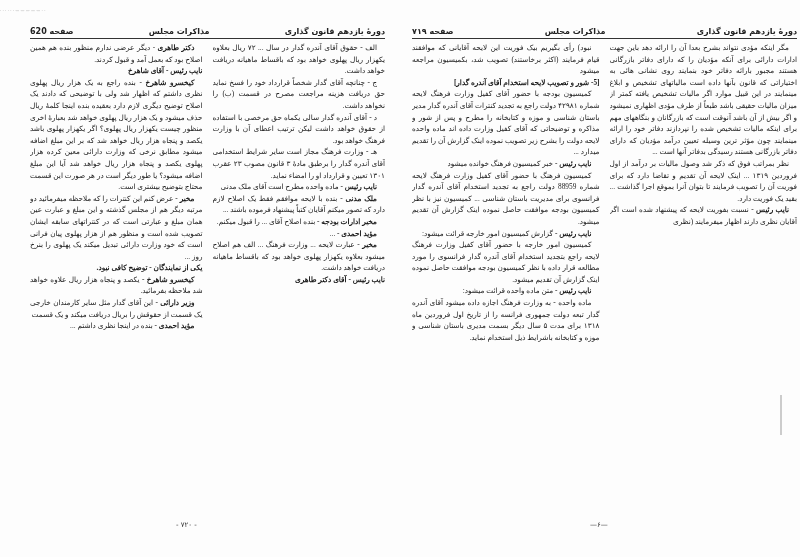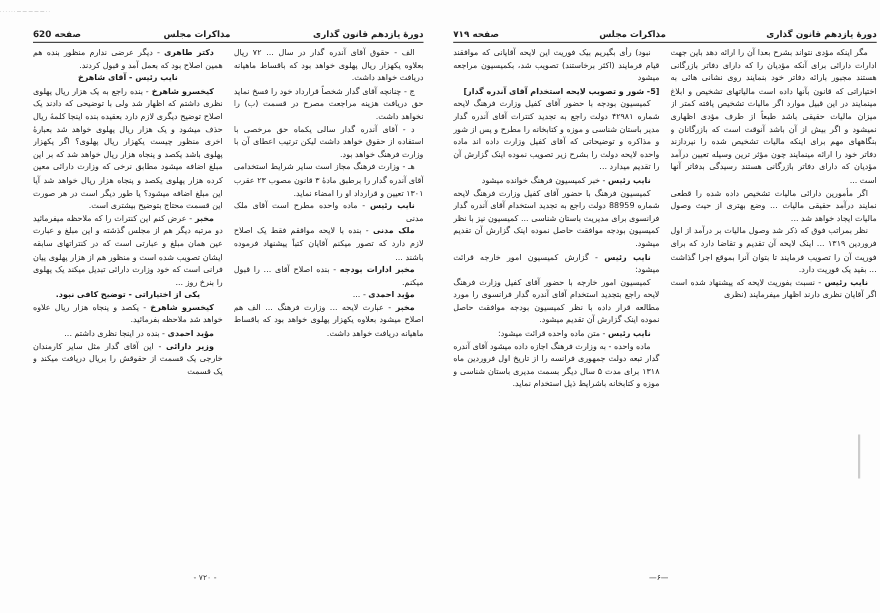--- a/index.html
+++ b/index.html
@@ -14,24 +14,24 @@
   .page.left .header { left:30px; width:355px; }
   .page.right .header { left:12px; width:385px; }
   .header-rule { position:absolute; top:38px; height:0; border-top:1.5px solid #333; }
   .page.left .header-rule { left:30px; width:355px; }
   .page.right .header-rule { left:12px; width:385px; }
   .columns { position:absolute; top:42px; bottom:50px; display:flex; direction:rtl; gap:10px; }
   .page.left .columns { left:30px; width:355px; }
   .page.right .columns { left:12px; width:385px; }
   .col { flex:1; direction:rtl; text-align:justify; font-size:7.3px; line-height:11.6px;
          color:#1a1a1a; overflow:hidden; }
-  .col p { margin:0 0 0 0; text-indent:8px; }
+  .col p { margin:0 0 0 0; text-indent:8px;font-family:Liberation Serif, serif; }
   .col .speaker { font-weight:bold; }
   .col .heading { font-weight:bold; text-indent:0; }
-  .col .center { text-align:center; text-indent:0; font-weight:bold; }
+  .col .center { text-align:right; text-indent:0; font-weight:bold; }
   .binding { position:absolute; left:404px; top:40px; width:3px; height:475px; background:#222; }
   .footer { position:absolute; bottom:28px; font-size:7px; color:#333; }
   .page.left .footer { left:176px; }
   .page.right .footer { left:190px; }
   .edge-mark { position:absolute; right:18px; top:395px; width:2px; height:40px; background:#ccc; }
 </style>
 </head>
 <body>
 
 <div class="page left">
@@ -46,48 +46,48 @@
     <div class="col">
         <p>الف - حقوق آقای آندره گدار در سال ... ۷۲ ریال بعلاوه یکهزار ریال پهلوی خواهد بود که باقساط ماهیانه دریافت خواهد داشت.</p>
         <p>ج - چنانچه آقای گدار شخصاً قرارداد خود را فسخ نماید حق دریافت هزینه مراجعت مصرح در قسمت (ب) را نخواهد داشت.</p>
         <p>د - آقای آندره گدار سالی یکماه حق مرخصی با استفاده از حقوق خواهد داشت لیکن ترتیب اعطای آن با وزارت فرهنگ خواهد بود.</p>
         <p>هـ - وزارت فرهنگ مجاز است سایر شرایط استخدامی آقای آندره گدار را برطبق مادهٔ ۳ قانون مصوب ۲۳ عقرب ۱۳۰۱ تعیین و قرارداد او را امضاء نماید.</p>
         <p><span class="speaker">نایب رئیس</span> - ماده واحده مطرح است آقای ملک مدنی</p>
         <p><span class="speaker">ملک مدنی</span> - بنده با لایحه موافقم فقط یک اصلاح لازم دارد که تصور میکنم آقایان کتباً پیشنهاد فرموده باشند ...</p>
         <p><span class="speaker">مخبر ادارات بودجه</span> - بنده اصلاح آقای ... را قبول میکنم.</p>
         <p><span class="speaker">مؤید احمدی</span> - ...</p>
         <p><span class="speaker">مخبر</span> - عبارت لایحه ... وزارت فرهنگ ... الف هم اصلاح میشود بعلاوه یکهزار پهلوی خواهد بود که باقساط ماهیانه دریافت خواهد داشت.</p>
+        <p class="center">نایب رئیس - آقای دکتر طاهری</p>
       </div>
     <div class="col">
         <p><span class="speaker">دکتر طاهری</span> - دیگر عرضی ندارم منظور بنده هم همین اصلاح بود که بعمل آمد و قبول کردند.</p>
         <p class="center">نایب رئیس - آقای شاهرخ</p>
         <p><span class="speaker">کیخسرو شاهرخ</span> - بنده راجع به یک هزار ریال پهلوی نظری داشتم که اظهار شد ولی با توضیحی که دادند یک اصلاح توضیح دیگری لازم دارد بعقیده بنده اینجا کلمهٔ ریال حذف میشود و یک هزار ریال پهلوی خواهد شد بعبارهٔ اخری منظور چیست یکهزار ریال پهلوی؟ اگر یکهزار پهلوی باشد یکصد و پنجاه هزار ریال خواهد شد که بر این مبلغ اضافه میشود مطابق نرخی که وزارت دارائی معین کرده هزار پهلوی یکصد و پنجاه هزار ریال خواهد شد آیا این مبلغ اضافه میشود؟ یا طور دیگر است در هر صورت این قسمت محتاج بتوضیح بیشتری است.</p>
         <p><span class="speaker">مخبر</span> - عرض کنم این کنترات را که ملاحظه میفرمائید دو مرتبه دیگر هم از مجلس گذشته و این مبلغ و عبارت عین همان مبلغ و عبارتی است که در کنتراتهای سابقه ایشان تصویب شده است و منظور هم از هزار پهلوی پیان فرانی است که خود وزارت دارائی تبدیل میکند یک پهلوی را بنرخ روز ...</p>
-        <p class="center">یکی از اختیاراتی - توضیح کافی نبود.</p>
+        <p class="center">یکی از نمایندگان - توضیح کافی نبود.</p>
         <p><span class="speaker">کیخسرو شاهرخ</span> - یکصد و پنجاه هزار ریال علاوه خواهد شد ملاحظه بفرمائید.</p>
+        <p><span class="speaker">وزیر دارائی</span> - این آقای گدار مثل سایر کارمندان خارجی یک قسمت از حقوقش را بریال دریافت میکند و یک قسمت</p>
         <p><span class="speaker">مؤید احمدی</span> - بنده در اینجا نظری داشتم ...</p>
-        <p><span class="speaker">وزیر دارائی</span> - این آقای گدار مثل سایر کارمندان خارجی یک قسمت از حقوقش را بریال دریافت میکند و یک قسمت</p>
       </div>
   </div>
   <div class="footer">- ۷۲۰ -</div>
 </div>
 
 <div class="binding"></div>
 
 <div class="page right">
   <div class="header">
     <span>دورهٔ یازدهم قانون گذاری</span>
     <span>مذاکرات مجلس</span>
     <span>صفحه ۷۱۹</span>
   </div>
   <div class="header-rule"></div>
   <div class="columns">
     <div class="col">
         <p>مگر اینکه مؤدی نتواند بشرح بعدا آن را ارائه دهد باین جهت ادارات دارائی برای آنکه مؤدیان را که دارای دفاتر بازرگانی هستند مجبور بارائه دفاتر خود بنمایند روی نشانی هائی به اختیاراتی که قانون بآنها داده است مالیاتهای تشخیص و ابلاغ مینمایند در این قبیل موارد اگر مالیات تشخیص یافته کمتر از میزان مالیات حقیقی باشد طبعاً از طرف مؤدی اظهاری نمیشود و اگر بیش از آن باشد آنوقت است که بازرگانان و بنگاههای مهم برای اینکه مالیات تشخیص شده را نپردازند دفاتر خود را ارائه مینمایند چون مؤثر ترین وسیله تعیین درآمد مؤدیان که دارای دفاتر بازرگانی هستند رسیدگی بدفاتر آنها است ...</p>
-        <p>اگر مأمورین دارائی مالیات تشخیص داده شده را قطعی نمایند درآمد حقیقی مالیات ... وضع بهتری از حیث وصول مالیات ایجاد خواهد شد ...</p>
         <p>نظر بمراتب فوق که ذکر شد وصول مالیات بر درآمد از اول فروردین ۱۳۱۹ ... اینک لایحه آن تقدیم و تقاضا دارد که برای فوریت آن را تصویب فرمایند تا بتوان آنرا بموقع اجرا گذاشت ... بقید یک فوریت دارد.</p>
         <p><span class="speaker">نایب رئیس</span> - نسبت بفوریت لایحه که پیشنهاد شده است اگر آقایان نظری دارند اظهار میفرمایند (نظری</p>
       </div>
     <div class="col">
         <p>نبود) رأی بگیریم بیک فوریت این لایحه آقایانی که موافقند قیام فرمایند (اکثر برخاستند) تصویب شد، بکمیسیون مراجعه میشود</p>
         <p class="heading">[5- شور و تصویب لایحه استخدام آقای آندره گدار]</p>
         <p>کمیسیون بودجه با حضور آقای کفیل وزارت فرهنگ لایحه شماره ۴۲۹۸۱ دولت راجع به تجدید کنترات آقای آندره گدار مدیر باستان شناسی و موزه و کتابخانه را مطرح و پس از شور و مذاکره و توضیحاتی که آقای کفیل وزارت داده اند ماده واحده لایحه دولت را بشرح زیر تصویب نموده اینک گزارش آن را تقدیم میدارد ...</p>
         <p><span class="speaker">نایب رئیس</span> - خبر کمیسیون فرهنگ خوانده میشود</p>
         <p>کمیسیون فرهنگ با حضور آقای کفیل وزارت فرهنگ لایحه شماره 88959 دولت راجع به تجدید استخدام آقای آندره گدار فرانسوی برای مدیریت باستان شناسی ... کمیسیون نیز با نظر کمیسیون بودجه موافقت حاصل نموده اینک گزارش آن تقدیم میشود.</p>
         <p><span class="speaker">نایب رئیس</span> - گزارش کمیسیون امور خارجه قرائت میشود:</p>

